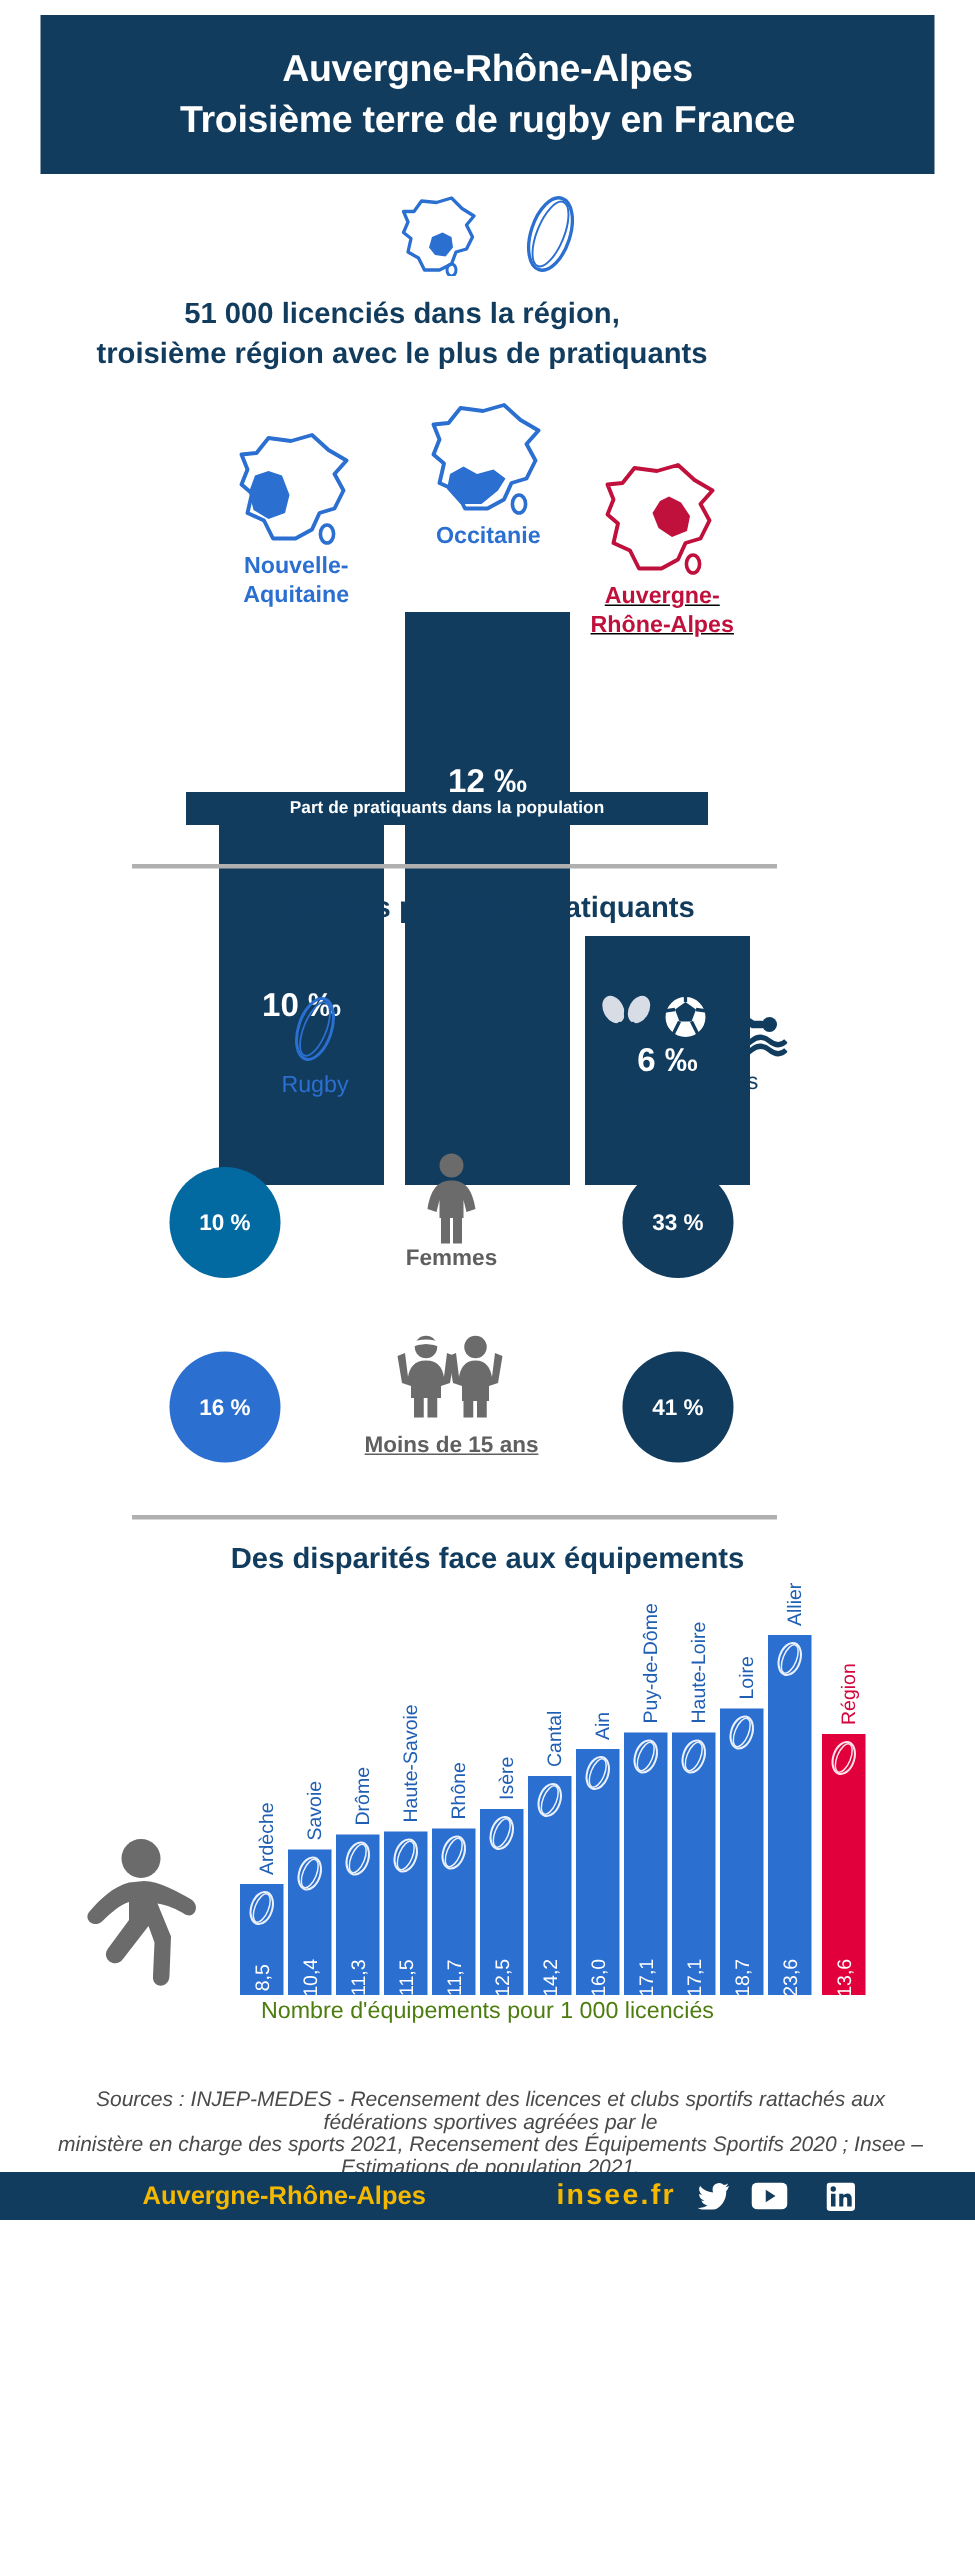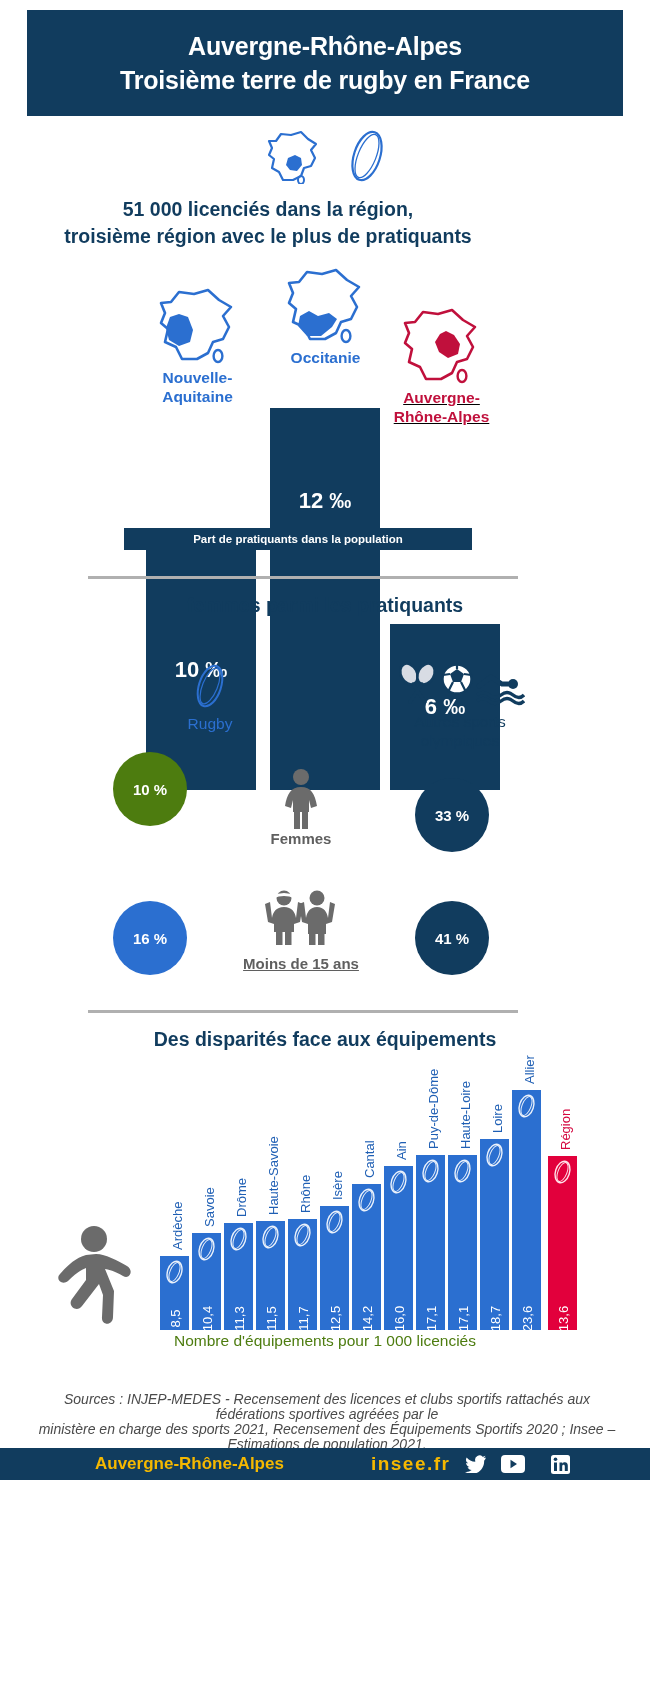--- a/index.html
+++ b/index.html
@@ -153,21 +153,21 @@
         <path d="M27 8 L19 18 L9 19 L13 29 L9 39 L16 45 L13 58 L24 63 L30 75 L45 75 L56 69 L61 58 L71 55 L77 43 L71 32 L79 23 L67 16 L56 6 L42 10 Z" fill="none" stroke="#2b6fd0" stroke-width="2.6" stroke-linejoin="round"></path>
         <path d="M20 52 L18 62 L27 72 L41 72 L52 63 L57 55 L49 49 L38 52 L29 47 Z" fill="#2b6fd0"></path>
         <ellipse cx="66" cy="72" rx="4.4" ry="6" fill="none" stroke="#2b6fd0" stroke-width="2.4"></ellipse>
       </svg>
     </div>
     <div class="region-name" style="color:#2b6fd0;">
       <div>Occitanie</div>
     </div>
   </div>
   <div class="region-bar" style="left:270px; top:146px; height:382px;">
-    <span style="position:absolute; top:80px;">12 ‰</span>
+    <span style="position:absolute; top:100px;">12 ‰</span>
   </div>
 
   <div class="region-col" style="left:372px; top:40px;text-decoration:underline;">
     <div class="region-map">
       <svg width="92" height="84" viewBox="0 0 92 84">
         <path d="M27 8 L19 18 L9 19 L13 29 L9 39 L16 45 L13 58 L24 63 L30 75 L45 75 L56 69 L61 58 L71 55 L77 43 L71 32 L79 23 L67 16 L56 6 L42 10 Z" fill="none" stroke="#c0103c" stroke-width="2.6" stroke-linejoin="round"></path>
         <path d="M44 30 L39 38 L43 48 L52 54 L62 50 L64 40 L58 31 L50 27 Z" fill="#c0103c"></path>
         <ellipse cx="66" cy="72" rx="4.4" ry="6" fill="none" stroke="#c0103c" stroke-width="2.4"></ellipse>
       </svg>
     </div>
@@ -223,21 +223,21 @@
         <path d="M2 35 q6 -5 12 0 q6 5 12 0 q6 -5 12 0 q6 5 11 0" stroke="#113c5e" stroke-width="3.4" fill="none"></path>
       </svg>
     </span>
   </div>
   <div class="sport-label" style="color:#113c5e; margin-top:2px;">
     <div>Autres sports</div>
     <div>olympiques</div>
   </div>
 </div>
 
-<div class="circle" style="left:113px; top:752px; width:74px; height:74px; background:#4d7c0f;">
+<div class="circle" style="left:113px; top:778px; width:74px; height:74px; background:#0369a1;">
   <span>10 %</span>
 </div>
 <div class="circle" style="left:415px; top:778px; width:74px; height:74px; background:#113c5e;">
   <span>33 %</span>
 </div>
 <div style="position:absolute; left:275px; top:768px;">
   <svg width="52" height="62" viewBox="0 0 52 62">
     <circle cx="26" cy="9" r="8" fill="#6b6b6b"></circle>
     <path d="M26 19 C16 19 12 26 10 38 L16 40 L18 32 L18 44 L34 44 L34 32 L36 40 L42 38 C40 26 36 19 26 19 Z" fill="#6b6b6b"></path>
     <rect x="19" y="44" width="6" height="17" fill="#6b6b6b"></rect>

